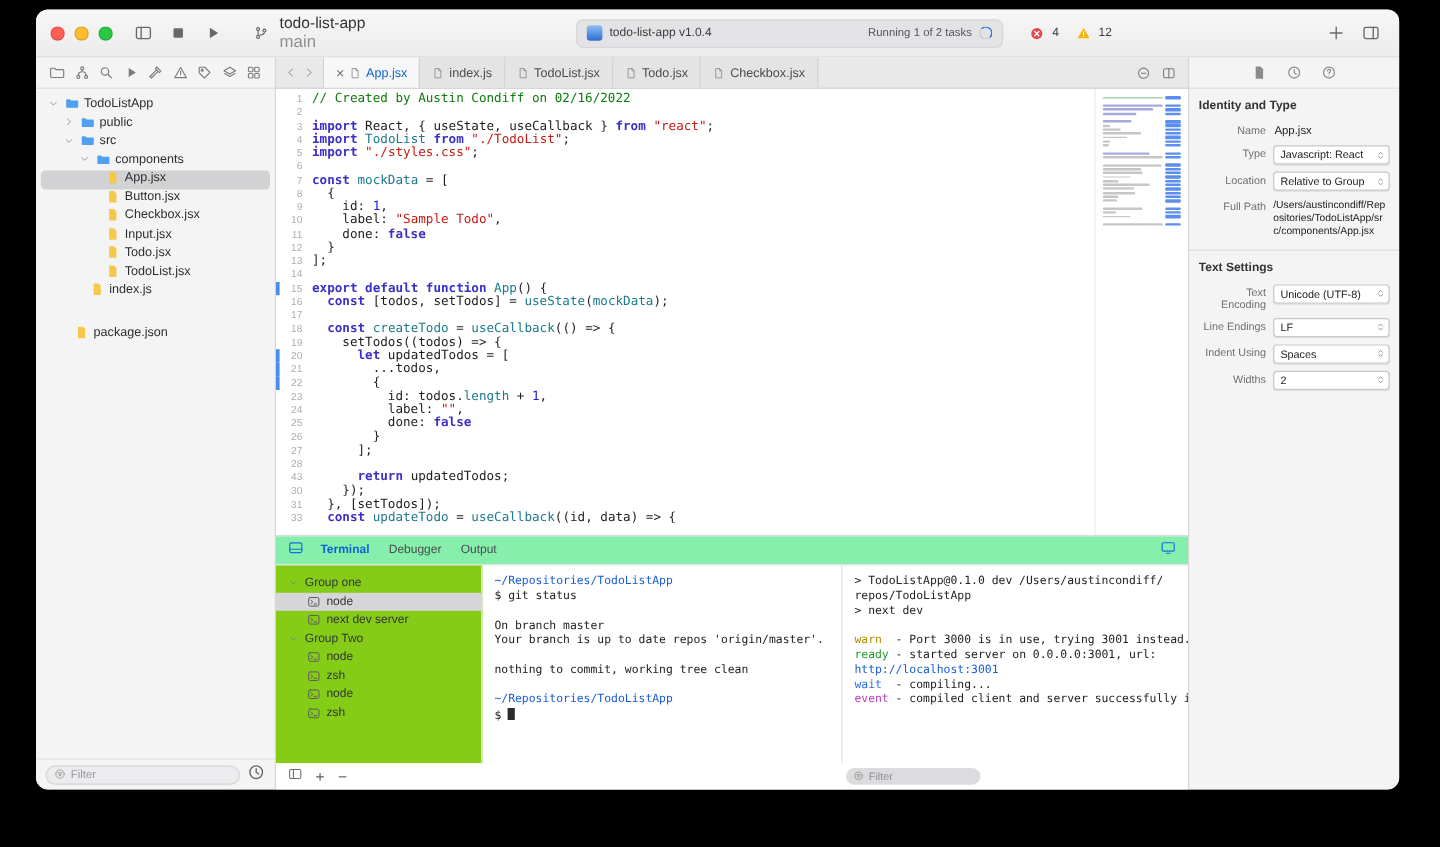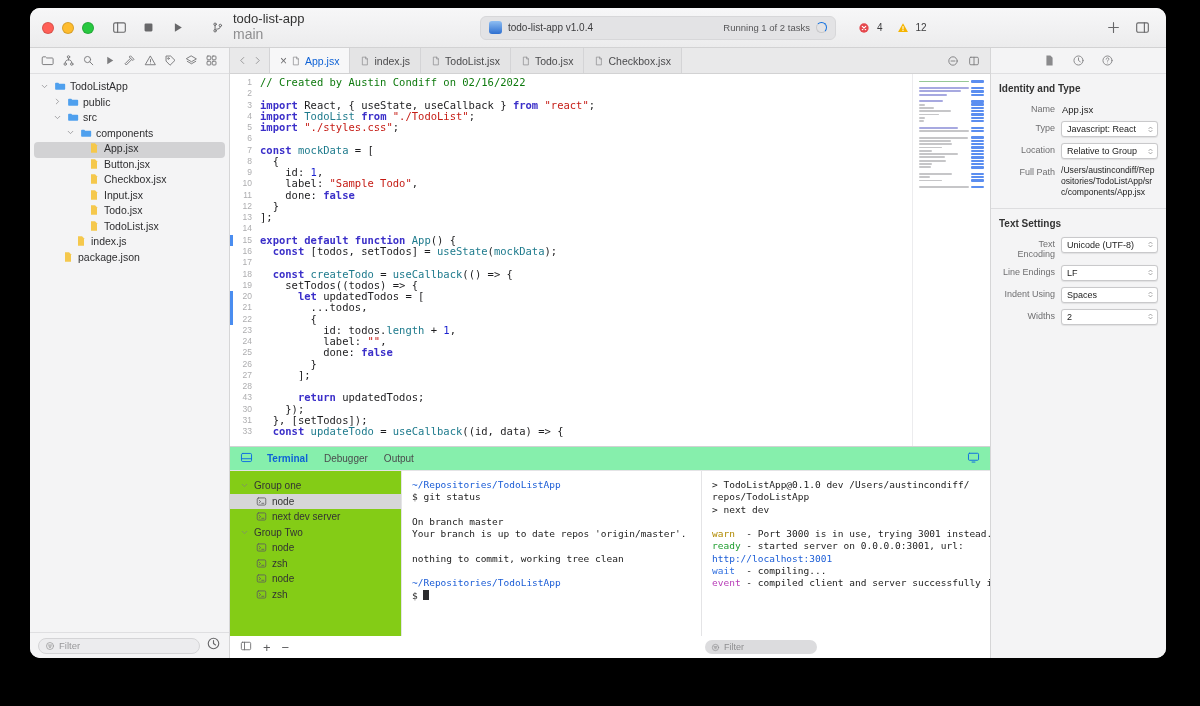--- a/index.html
+++ b/index.html
@@ -409,21 +409,21 @@
             </div>
             <div class="tree-row" style="padding-left: 30px;">
               <span class="twist"></span>
               <span class="icn">
                 <svg viewBox="0 0 16 16" fill="none" stroke="currentColor" stroke-width="1.2" stroke-linecap="round" stroke-linejoin="round">
                   <path d="M4 1.6h5.4L12 4.2v10.2H4z" fill="#F5C84C" stroke="none"></path>
                 </svg>
               </span>
               <span class="tlabel">index.js</span>
             </div>
-            <div class="tree-row" style="padding-left: 17px;">
+            <div class="tree-row" style="padding-left: 17px; margin-top: 20px;">
               <span class="twist"></span>
               <span class="icn">
                 <svg viewBox="0 0 16 16" fill="none" stroke="currentColor" stroke-width="1.2" stroke-linecap="round" stroke-linejoin="round">
                   <path d="M4 1.6h5.4L12 4.2v10.2H4z" fill="#F5C84C" stroke="none"></path>
                 </svg>
               </span>
               <span class="tlabel">package.json</span>
             </div>
           </div>
         <div class="side-footer">

